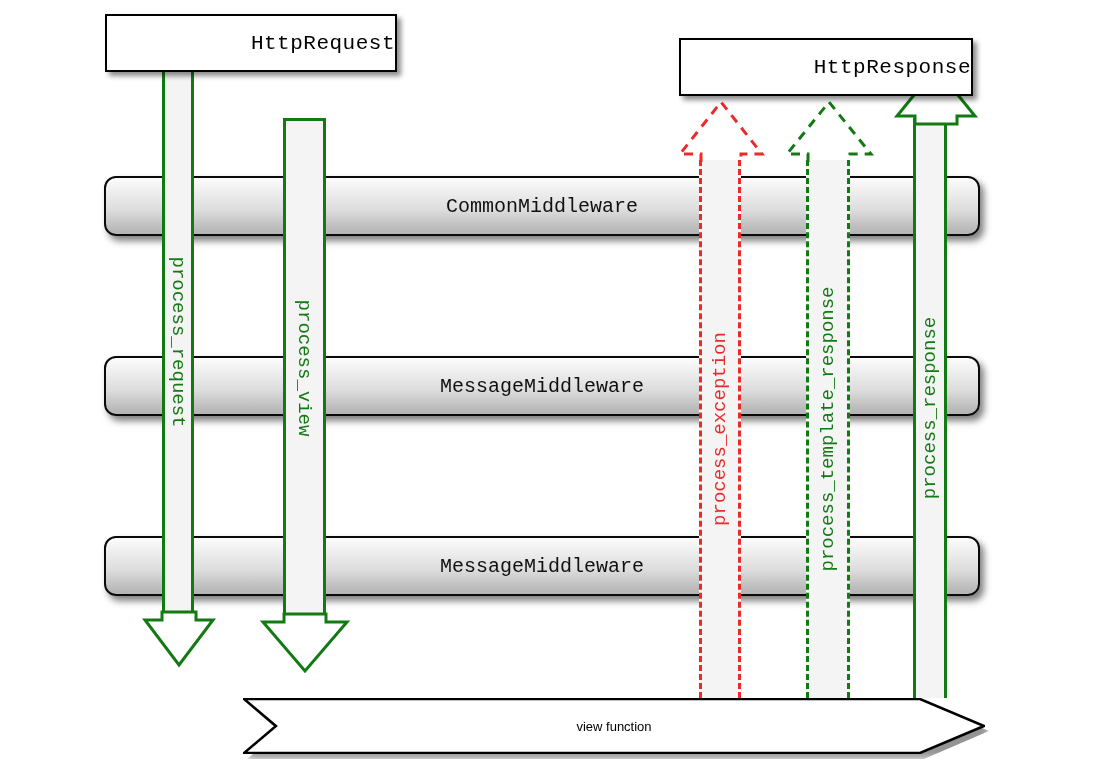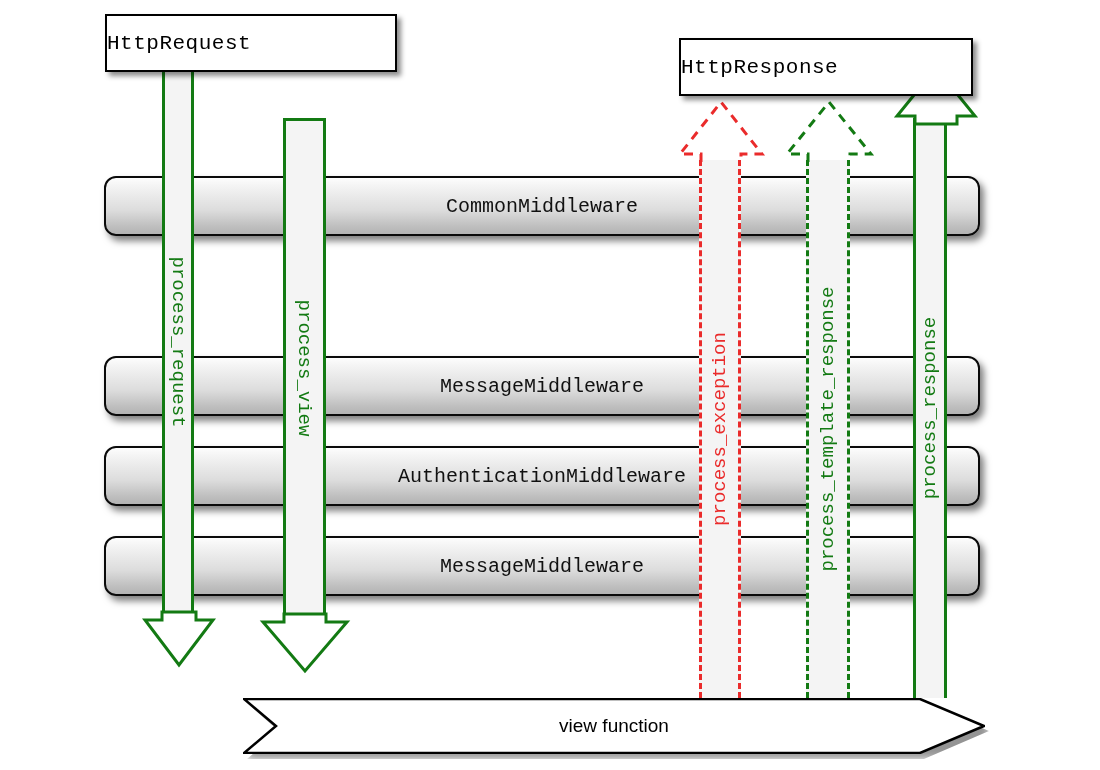--- a/index.html
+++ b/index.html
@@ -10,21 +10,21 @@
     overflow:hidden;
   }
   #stage{position:relative;width:1100px;height:770px;}
 
   
   .endbox{
     position:absolute;
     background:#ffffff;
     border:2px solid #000000;
     box-shadow:4px 4px 5px rgba(0,0,0,0.45);
-    display:flex;align-items:center;justify-content:flex-start;
+    display:flex;align-items:center;justify-content:flex-end;
     font-family:"Liberation Mono","DejaVu Sans Mono",monospace;
     font-size:21px;color:#000;letter-spacing:0.5px;
     z-index:40;
   }
   #box-request{left:105px;top:14px;width:288px;height:54px;}
   #box-response{left:679px;top:14px;width:290px;height:54px;margin-top:24px;}
 
   
   .mw{
     position:absolute;left:104px;width:872px;height:56px;
@@ -41,21 +41,21 @@
   .mw-label{pointer-events:none;}
 
   
   #viewfn{
     position:absolute;left:243px;top:698px;width:742px;height:56px;
     background:#ffffff;
     z-index:40;
     -webkit-clip-path:polygon(0 0,677px 0,742px 28px,677px 56px,0 56px,32px 28px);
     clip-path:polygon(0 0,677px 0,742px 28px,677px 56px,0 56px,32px 28px);
     display:flex;align-items:center;justify-content:center;
-    font-size:19px;color:#000;
+    font-size:13px;color:#000;
   }
   #viewfn-outline{
     position:absolute;left:243px;top:698px;width:742px;height:56px;z-index:41;
     pointer-events:none;
   }
   #viewfn-shadow{
     position:absolute;left:247px;top:703px;width:742px;height:56px;
     background:rgba(0,0,0,0.42);
     filter:blur(4px);
     z-index:38;
@@ -108,23 +108,20 @@
 
   <div class="endbox" id="box-response">
     <span>HttpResponse</span>
   </div>
 
   <div class="mw" style="top:176px">
     <span class="mw-label">CommonMiddleware</span>
   </div>
   <div class="mw" style="top:356px">
     <span class="mw-label">MessageMiddleware</span>
-  </div>
-  <div class="mw" style="top:446px">
-    <span class="mw-label">AuthenticationMiddleware</span>
   </div>
   <div class="mw" style="top:536px">
     <span class="mw-label">MessageMiddleware</span>
   </div>
 
   <div class="chan solid-green" style="left:162px;top:68px;width:32px;height:548px;">
     <div class="body"></div>
     <div class="cap top"></div>
     <div class="edge l"></div>
     <div class="edge r"></div>

